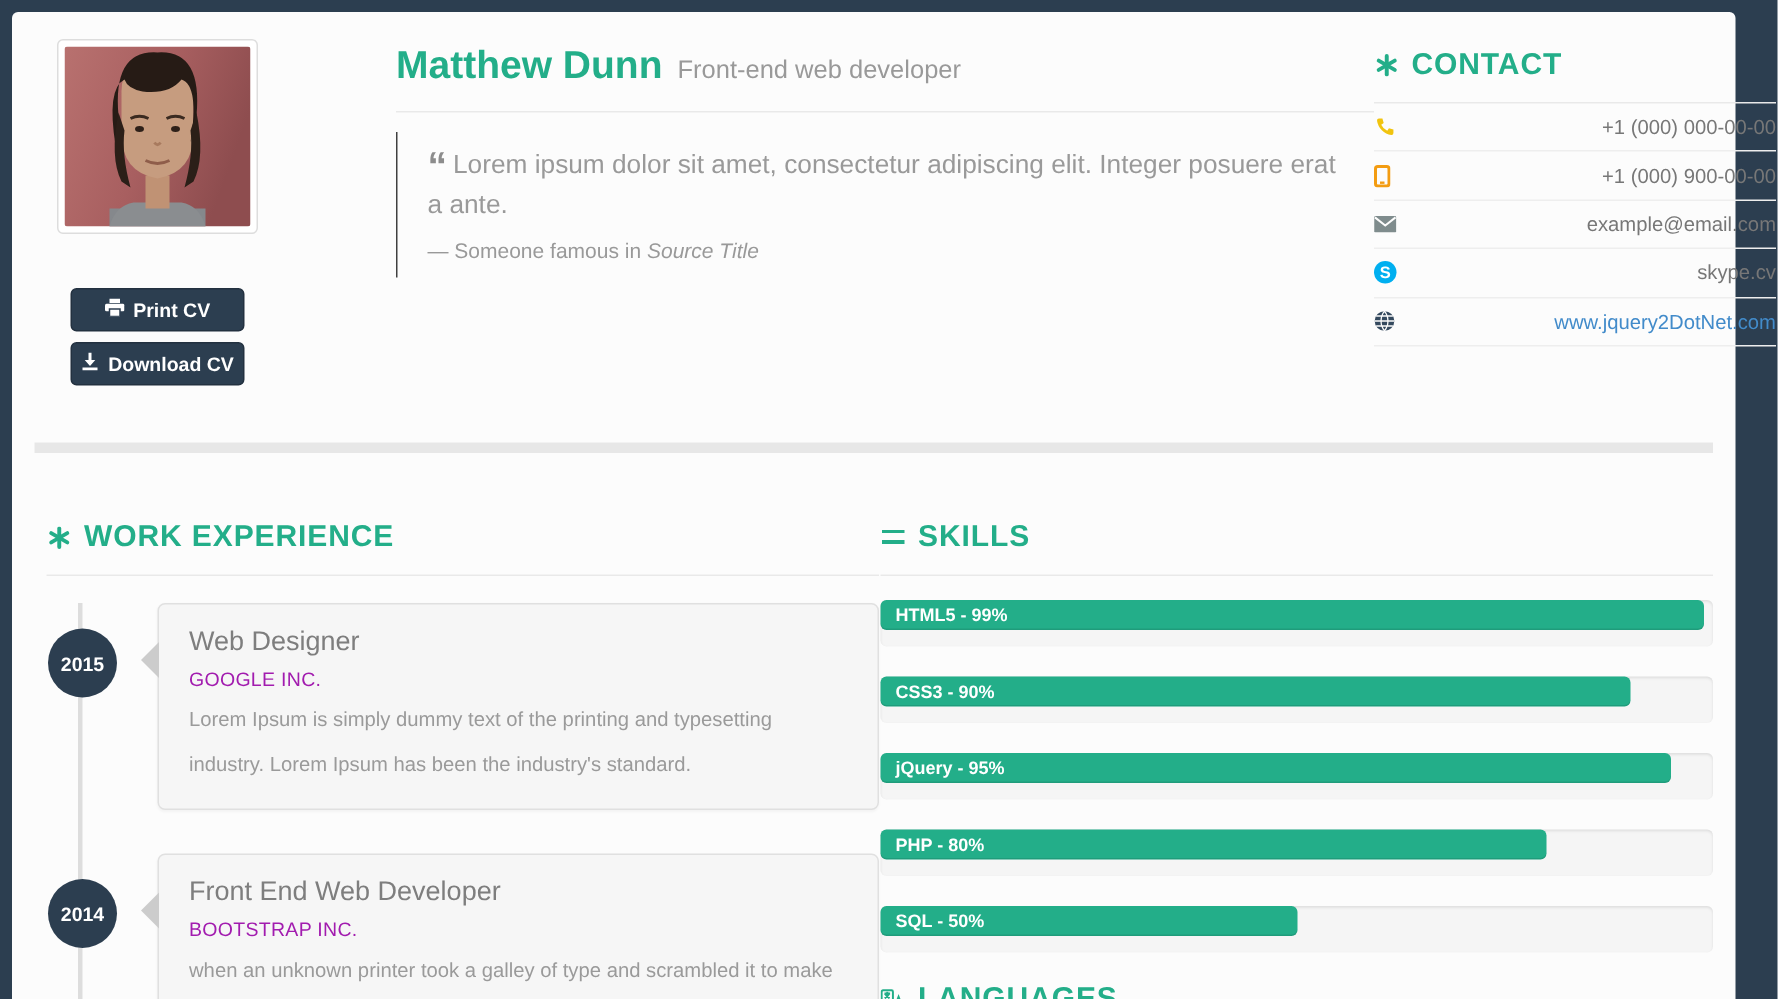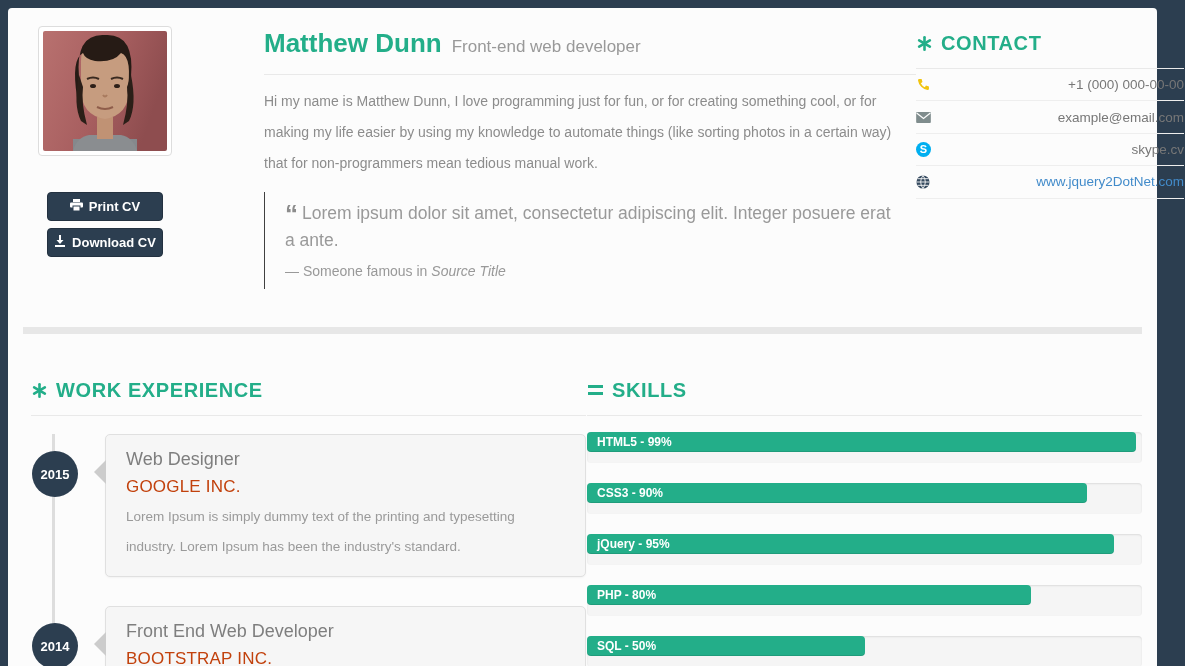--- a/index.html
+++ b/index.html
@@ -81,21 +81,21 @@
   .tl-card{
     background:#f6f6f6;border:1px solid #e0e0e0;border-radius:5px;
     padding:12px 20px 14px;position:relative;box-shadow:0 1px 2px rgba(0,0,0,0.04);
   }
   .tl-card::before{
     content:'';position:absolute;left:-12px;top:25px;width:0;height:0;
     border-top:12px solid transparent;border-bottom:12px solid transparent;
     border-right:12px solid #ccc;
   }
   .tl-title{font-size:18px;color:#7e7e7e;margin:2px 0 0;font-weight:400;}
-  .tl-company{font-size:17px;color:#c2410c;margin-top:7px;letter-spacing:0.2px;}
+  .tl-company{font-size:13px;color:#a21caf;margin-top:7px;letter-spacing:0.2px;}
   .tl-desc{font-size:13.5px;color:#9a9a9a;line-height:30px;margin-top:5px;}
   
   .bars{margin-top:16px;}
   .track{
     height:31px;background:#f5f5f5;border-radius:4px;margin-bottom:20px;
     box-shadow:inset 0 1px 2px rgba(0,0,0,0.1);
   }
   .fill{
     height:20px;background:#23ae89;border-radius:4px;color:#fff;
     font-size:12px;font-weight:bold;line-height:20px;padding-left:10px;
@@ -162,21 +162,20 @@
         </button>
       </div>
     </div>
 
     <div class="col-main">
       <div class="name-line">
         <span class="name">Matthew Dunn</span>
         <span class="role">Front-end web developer</span>
       </div>
       <hr class="sep">
-      <p class="bio">Hi my name is Matthew Dunn, I love programming just for fun, or for creating something cool, or for making my life easier by using my knowledge to automate things (like sorting photos in a certain way) that for non-programmers mean tedious manual work.</p>
       <blockquote class="quote">
         <p class="quote-text"><span class="quote-mark">“</span><span>Lorem ipsum dolor sit amet, consectetur adipiscing elit. Integer posuere erat a ante.</span></p>
         <div class="quote-footer">— <span>Someone famous in </span><cite>Source Title</cite></div>
       </blockquote>
     </div>
 
     <div class="col-contact">
       <div class="sec-header">
         <span class="hdr-icon">
           <svg width="15" height="15" viewBox="0 0 16 16">
@@ -194,20 +193,29 @@
         <li>
           <span class="ci">
             <svg width="14" height="14" viewBox="0 0 16 16">
                 <path d="M3.8 1.2h2.6l1 3.4-1.9 1.3a9.5 9.5 0 0 0 4.6 4.6l1.3-1.9 3.4 1v2.6a1.5 1.5 0 0 1-1.6 1.5A13 13 0 0 1 2.3 2.8 1.5 1.5 0 0 1 3.8 1.2z" fill="#f1c40f"></path>
               </svg>
           </span>
           <span class="contact-val">+1 (000) 000-00-00</span>
         </li>
         <li>
           <span class="ci">
+            <svg width="11" height="15" viewBox="0 0 11 15">
+                <rect x="1" y="1" width="9" height="13" rx="1.5" fill="none" stroke="#f39c12" stroke-width="2"></rect>
+                <rect x="4" y="11" width="3" height="1.6" fill="#f39c12"></rect>
+              </svg>
+          </span>
+          <span class="contact-val">+1 (000) 900-00-00</span>
+        </li>
+        <li>
+          <span class="ci">
             <svg width="15" height="11" viewBox="0 0 16 12">
                 <rect width="16" height="12" rx="1" fill="#7f8c8d"></rect>
                 <path d="M0.5 1 8 7 15.5 1" fill="none" stroke="#fcfcfc" stroke-width="1.4"></path>
               </svg>
           </span>
           <span class="contact-val">example@email.com</span>
         </li>
         <li>
           <span class="ci">
               <span class="skype-badge">S</span>

